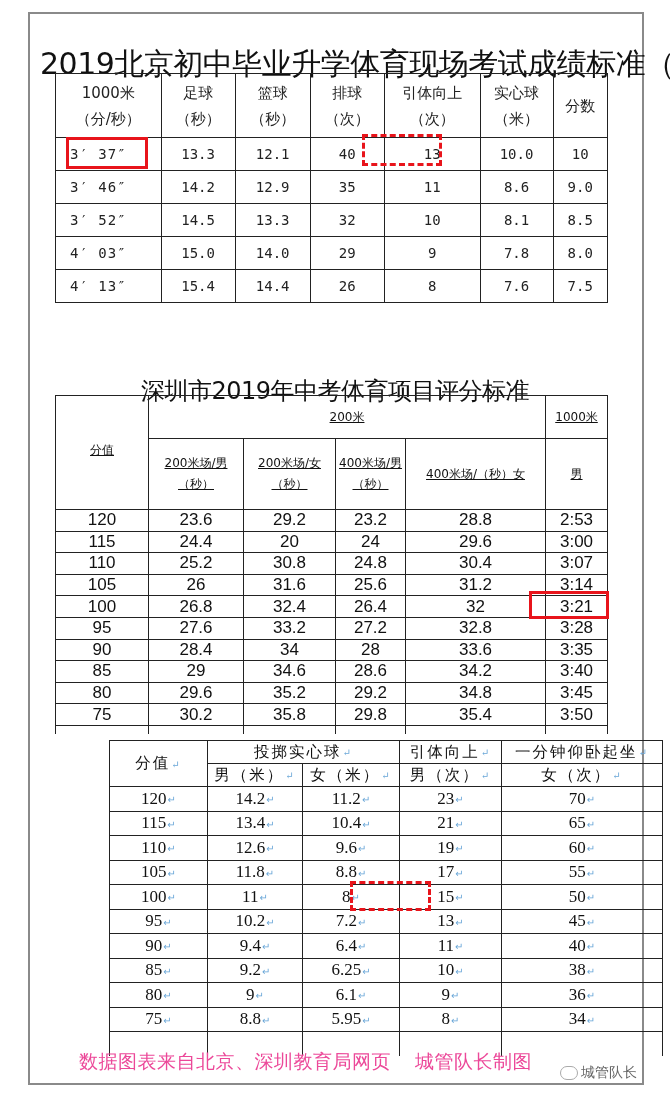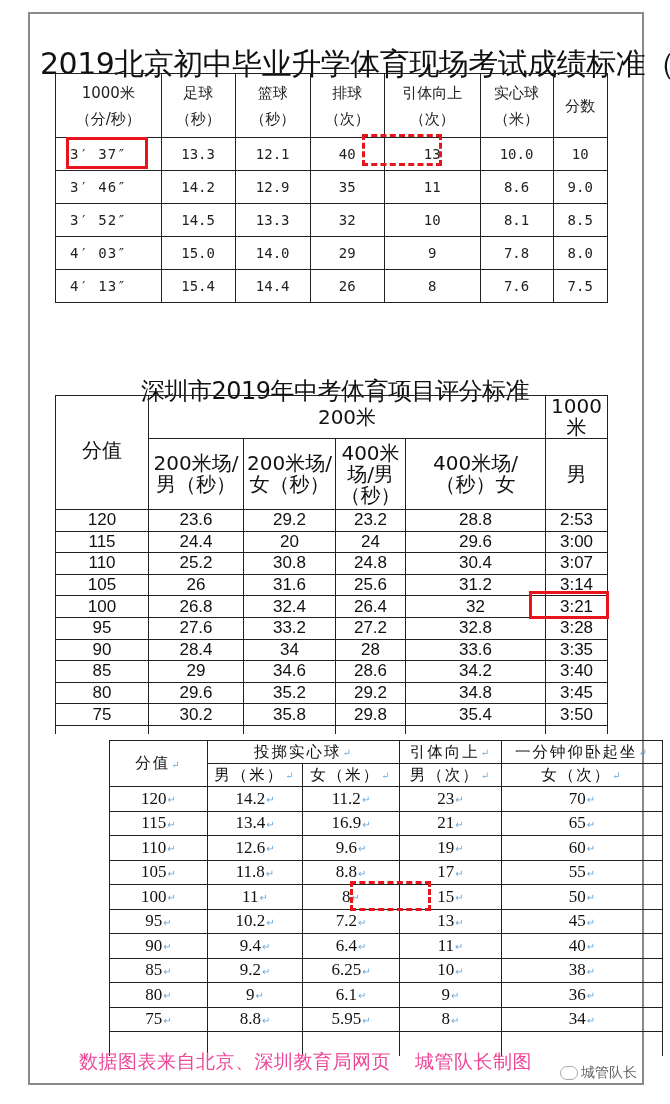--- a/index.html
+++ b/index.html
@@ -9,21 +9,21 @@
   .title2 { position:absolute; left:0; width:670px; top:358px; text-align:center; font-size:24px; color:#111; letter-spacing:-0.5px;margin-top:17px; }
   table { border-collapse:collapse; position:absolute; table-layout:fixed; }
   td, th { border:1.5px solid #222; text-align:center; vertical-align:middle; padding:0; font-weight:normal; overflow:hidden; }
   
   .bj { left:55px; top:73px; width:553px; font-family:"DejaVu Sans Mono", monospace; font-size:14px; color:#222; }
   .bj th { font-family:"DejaVu Sans", sans-serif; font-size:15px; line-height:26px; height:63px; color:#222; }
   .bj td { height:32px; }
   .bj td.tm { text-align:left; padding-left:14px; letter-spacing:1px; }
   
   .sz { left:55px; top:395px; width:552px; font-family:"Liberation Sans", sans-serif; font-size:17px; color:#111; }
-  .sz th { font-family:"DejaVu Sans", sans-serif; font-size:20px; line-height:21px; }
+  .sz th { font-family:"DejaVu Sans", sans-serif; font-size:12px; line-height:21px;text-decoration:underline; }
   .sz td { height:20.6px; line-height:20px; }
   .sz td.cut { height:8px; line-height:8px; border-bottom:none; color:transparent; }
   
   .t3 { left:70px; top:740px; width:553px; font-family:"Liberation Serif", serif; font-size:17px; color:#111;margin-left:39px; }
   .t3 th { font-family:"DejaVu Serif", serif; font-size:15.5px; height:22px; letter-spacing:2px; }
   .t3 td { height:23.5px; }
   .ret { color:#6aa7d8; font-size:10px; margin-left:1px; vertical-align:middle; }
   .hl-solid { position:absolute; border:3px solid #e8141b; box-sizing:border-box; }
   .hl-dash { position:absolute; border:3px dashed #e8141b; box-sizing:border-box; }
   .footer { position:absolute; left:72px; top:1049px; font-size:19px; color:#ec4899; white-space:nowrap; letter-spacing:0.5px;margin-left:7px; }
@@ -256,21 +256,21 @@
     <tr>
         <td><span>120</span><span class="ret">↵</span></td>
         <td><span>14.2</span><span class="ret">↵</span></td>
         <td><span>11.2</span><span class="ret">↵</span></td>
         <td><span>23</span><span class="ret">↵</span></td>
         <td><span>70</span><span class="ret">↵</span></td>
       </tr>
     <tr>
         <td><span>115</span><span class="ret">↵</span></td>
         <td><span>13.4</span><span class="ret">↵</span></td>
-        <td><span>16.9</span><span class="ret">↵</span></td>
+        <td><span>10.4</span><span class="ret">↵</span></td>
         <td><span>21</span><span class="ret">↵</span></td>
         <td><span>65</span><span class="ret">↵</span></td>
       </tr>
     <tr>
         <td><span>110</span><span class="ret">↵</span></td>
         <td><span>12.6</span><span class="ret">↵</span></td>
         <td><span>9.6</span><span class="ret">↵</span></td>
         <td><span>19</span><span class="ret">↵</span></td>
         <td><span>60</span><span class="ret">↵</span></td>
       </tr>

